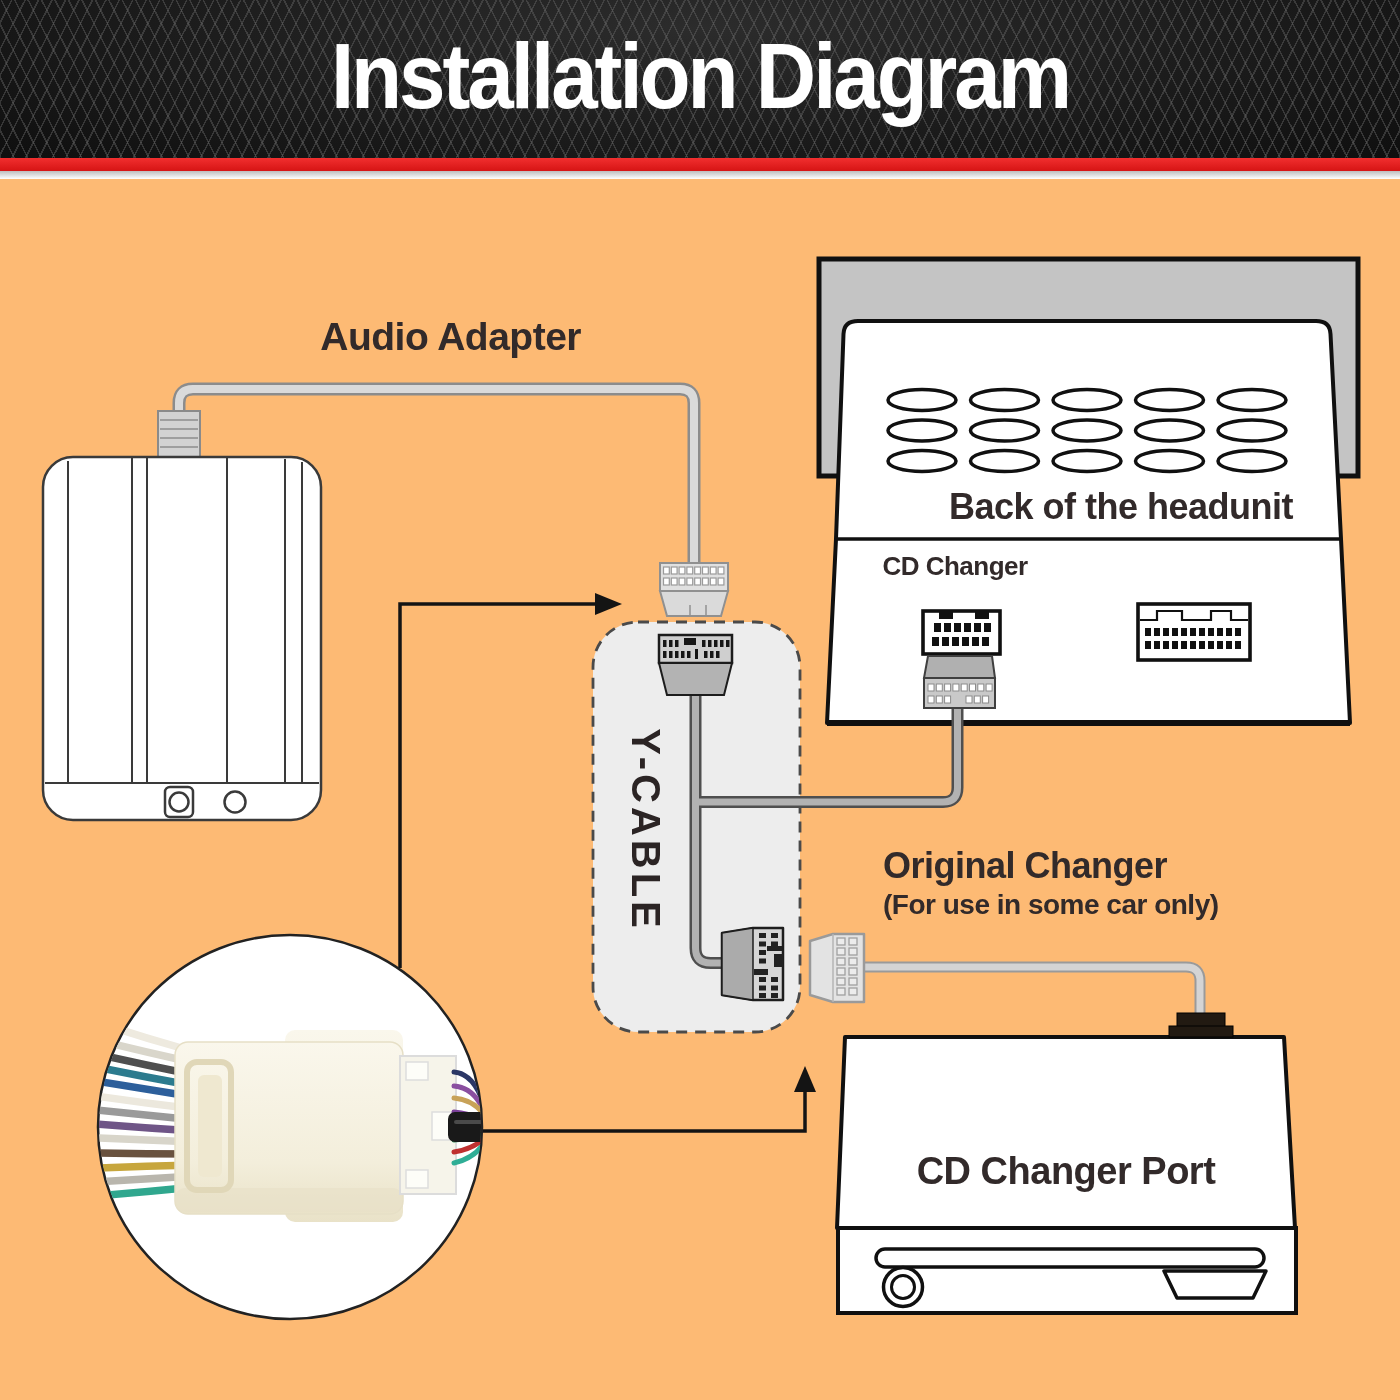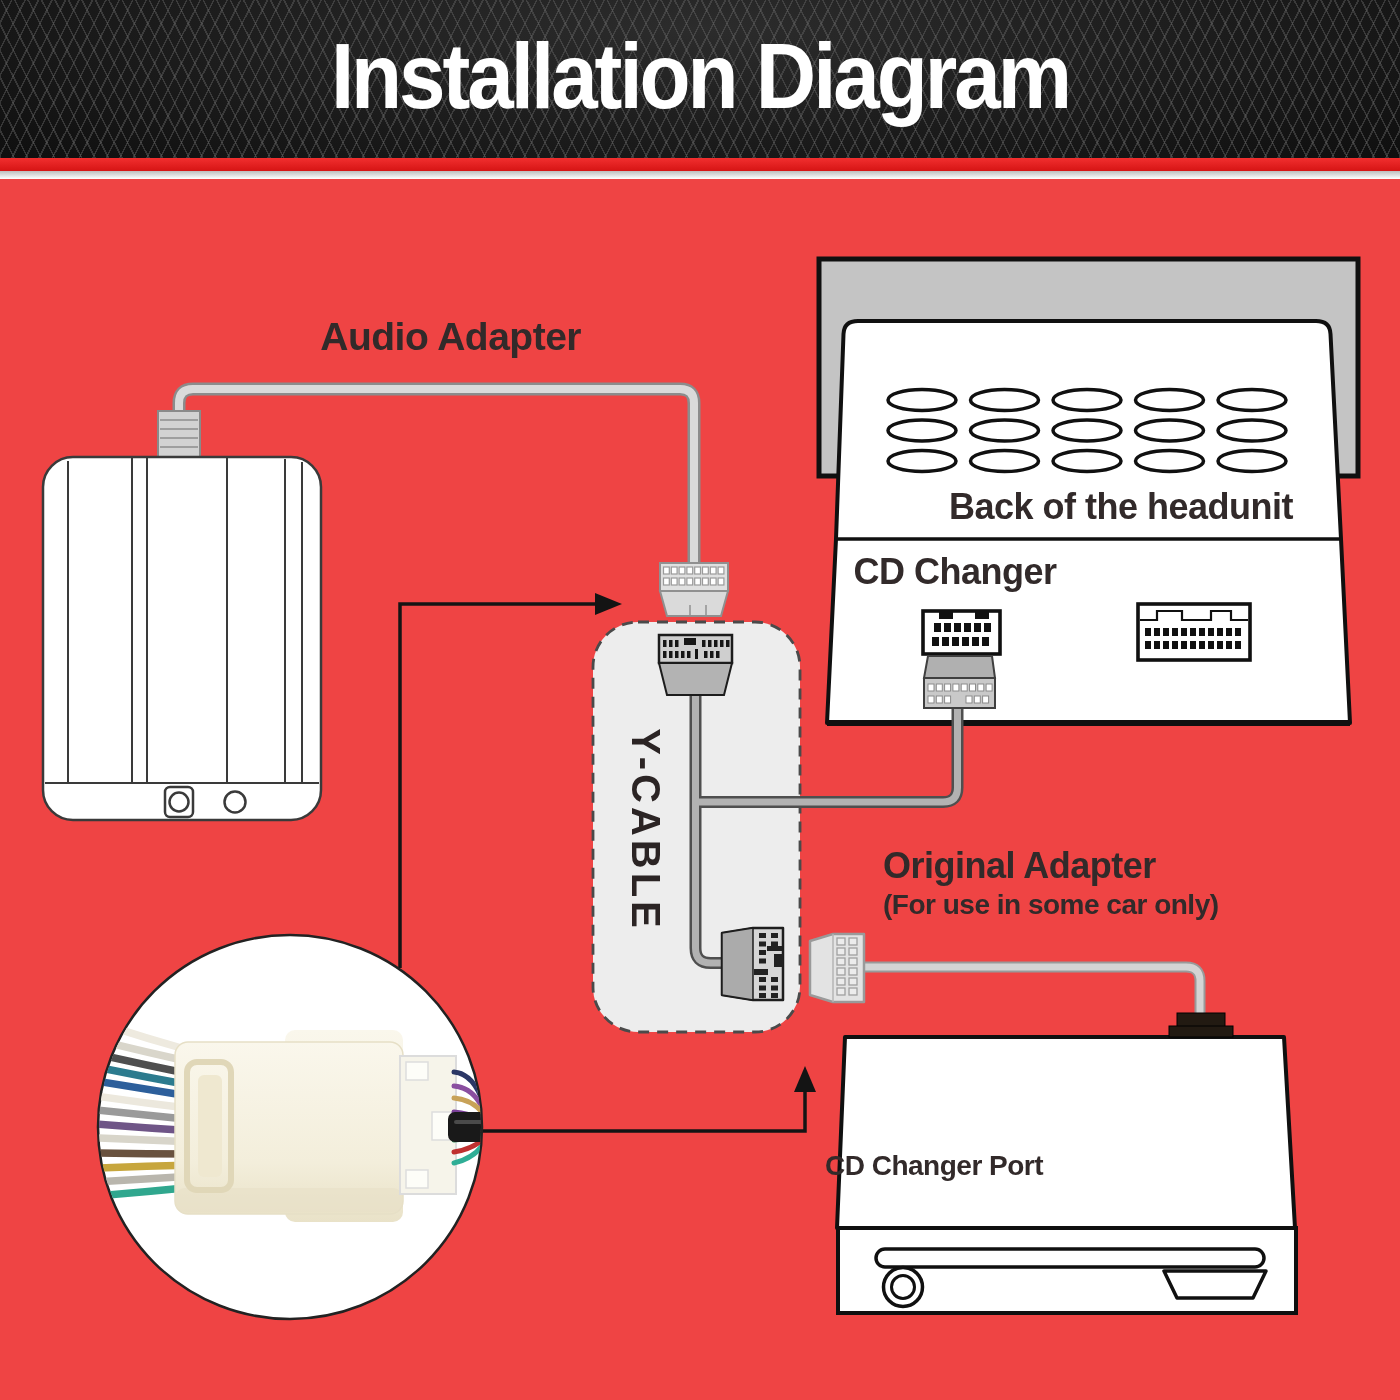--- a/index.html
+++ b/index.html
@@ -1,17 +1,17 @@
 <!DOCTYPE html>
 <html><head>
 <meta charset="utf-8">
 <style>
   html,body{margin:0;padding:0;background:#fff;}
   #stage{
-    position:relative;width:1400px;height:1400px;overflow:hidden;background:#ef4444;
+    position:relative;width:1400px;height:1400px;overflow:hidden;background:#fdba74;
     font-family:"Liberation Sans","DejaVu Sans",sans-serif;
   }
   
   #banner{
     position:absolute;left:0;top:0;width:1400px;height:158px;
     background:
       repeating-linear-gradient(63deg, rgba(99,99,99,.45) 0 1.5px, rgba(0,0,0,0) 1.5px 12px),
       repeating-linear-gradient(-63deg, rgba(99,99,99,.45) 0 1.5px, rgba(0,0,0,0) 1.5px 12px),
       radial-gradient(95% 170% at 50% 18%, #2c2c2c 0%, #0c0c0c 78%);
   }
@@ -21,25 +21,25 @@
     transform:scale(1.02,1.12);transform-origin:center top;white-space:nowrap;
   }
   #banner-stripe{position:absolute;left:0;top:158px;width:1400px;height:13px;
     background:linear-gradient(#f12f2f,#d61414);}
   #banner-fade{position:absolute;left:0;top:171px;width:1400px;height:8px;
     background:linear-gradient(#bdbdbd,#ffffff);}
   
   .lbl{position:absolute;color:#322a2a;font-weight:bold;letter-spacing:-0.5px;white-space:nowrap;}
   #lbl-audio-adapter{left:281px;top:315px;width:300px;text-align:right;font-size:39px;}
   #lbl-back-headunit{left:921px;top:486px;width:400px;text-align:center;font-size:36px;}
-  #lbl-cd-changer{left:805px;top:551px;width:300px;text-align:center;font-size:36px;}
+  #lbl-cd-changer{left:805px;top:551px;width:300px;text-align:center;font-size:26px;}
   #lbl-power-speaker{left:1015px;top:553px;width:300px;text-align:center;font-size:30px;}
   #lbl-orig1{left:883px;top:845px;font-size:36px;}
   #lbl-orig2{left:883px;top:889px;font-size:28px;}
-  #lbl-cd-port{left:825px;top:1150px;width:400px;font-size:28px;}
+  #lbl-cd-port{left:866px;top:1150px;width:400px;text-align:center;font-size:38px;}
   #lbl-y-cable{
     left:496px;top:800px;width:300px;height:60px;line-height:60px;text-align:center;
     font-size:40px;letter-spacing:4px;transform:rotate(90deg);color:#2b2424;
   }
   svg{position:absolute;left:0;top:0;}
 </style>
 </head>
 <body>
 
 <div id="stage">
@@ -348,16 +348,16 @@
         <rect x="448" y="1112" width="72" height="30" rx="7" fill="#191919"></rect>
         <rect x="454" y="1120" width="56" height="4" rx="2" fill="#4a4a4a"></rect>
       </g>
     </g>
   </svg>
 
   <div class="lbl" id="lbl-audio-adapter">Audio Adapter</div>
   <div class="lbl" id="lbl-back-headunit">Back of the headunit</div>
   <div class="lbl" id="lbl-cd-changer">CD Changer</div>
   <div class="lbl" id="lbl-y-cable">Y-CABLE</div>
-  <div class="lbl" id="lbl-orig1">Original Adapter</div>
+  <div class="lbl" id="lbl-orig1">Original Changer</div>
   <div class="lbl" id="lbl-orig2">(For use in some car only)</div>
   <div class="lbl" id="lbl-cd-port">CD Changer Port</div>
 </div>
 
 </body></html>

